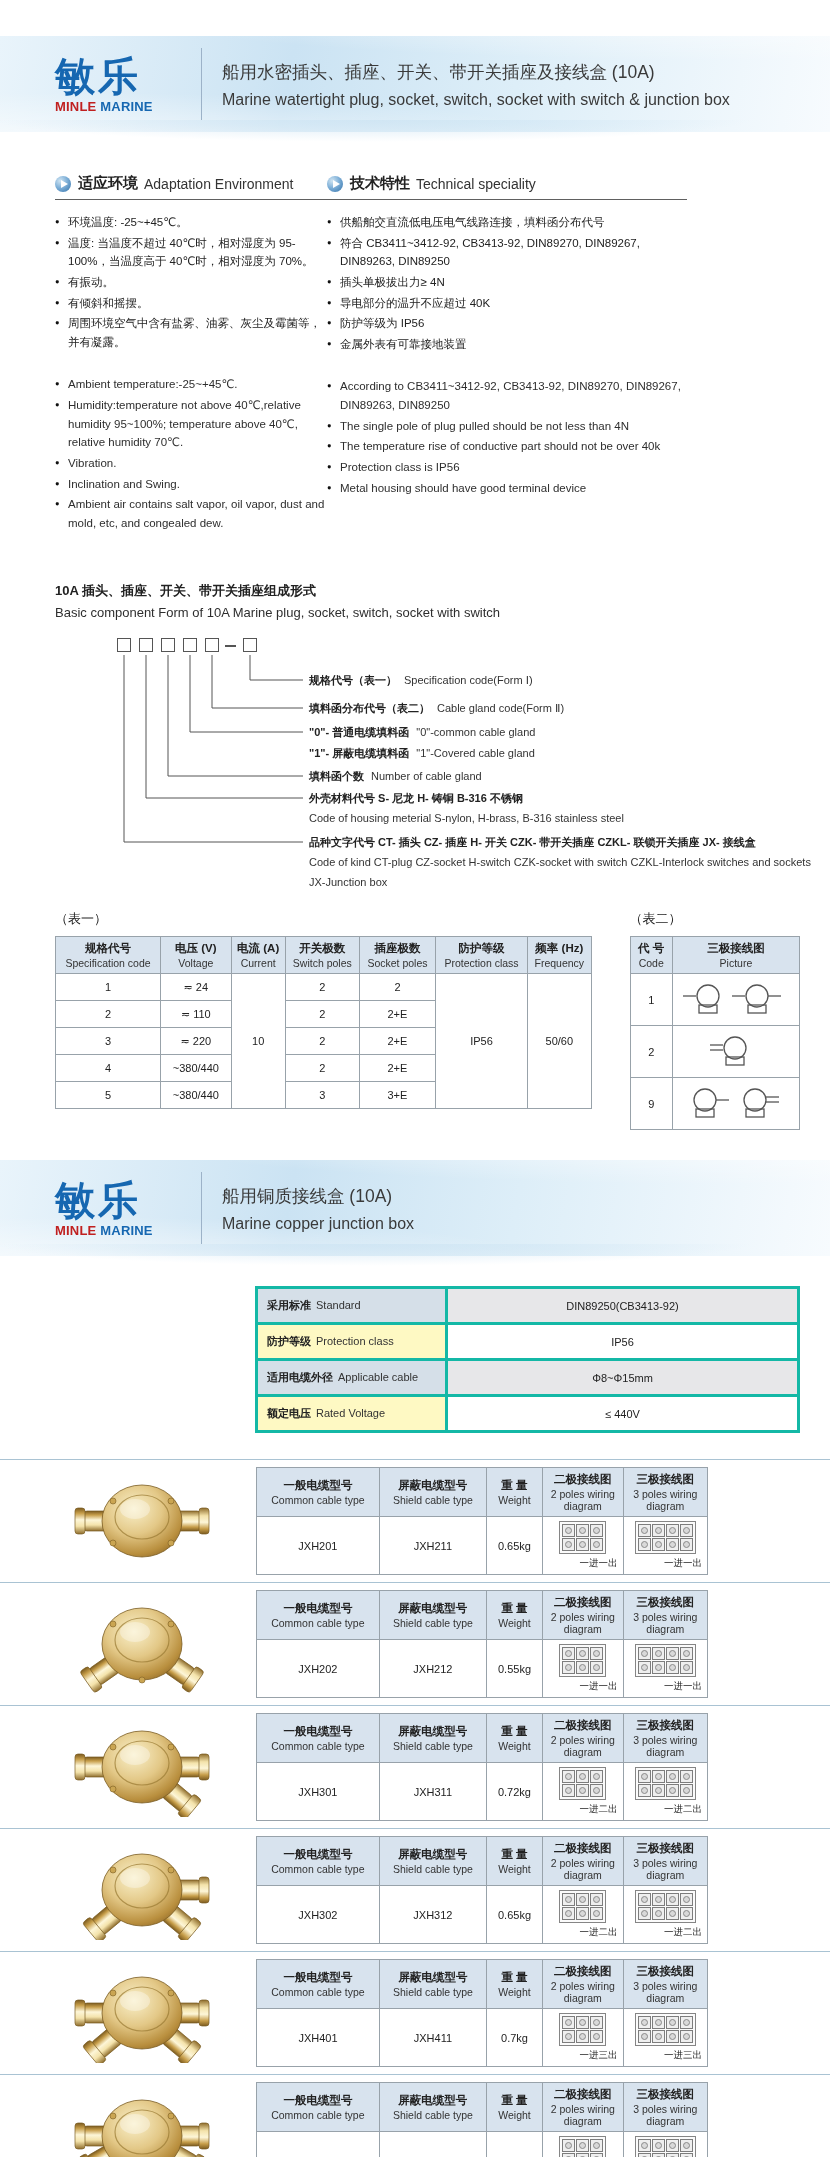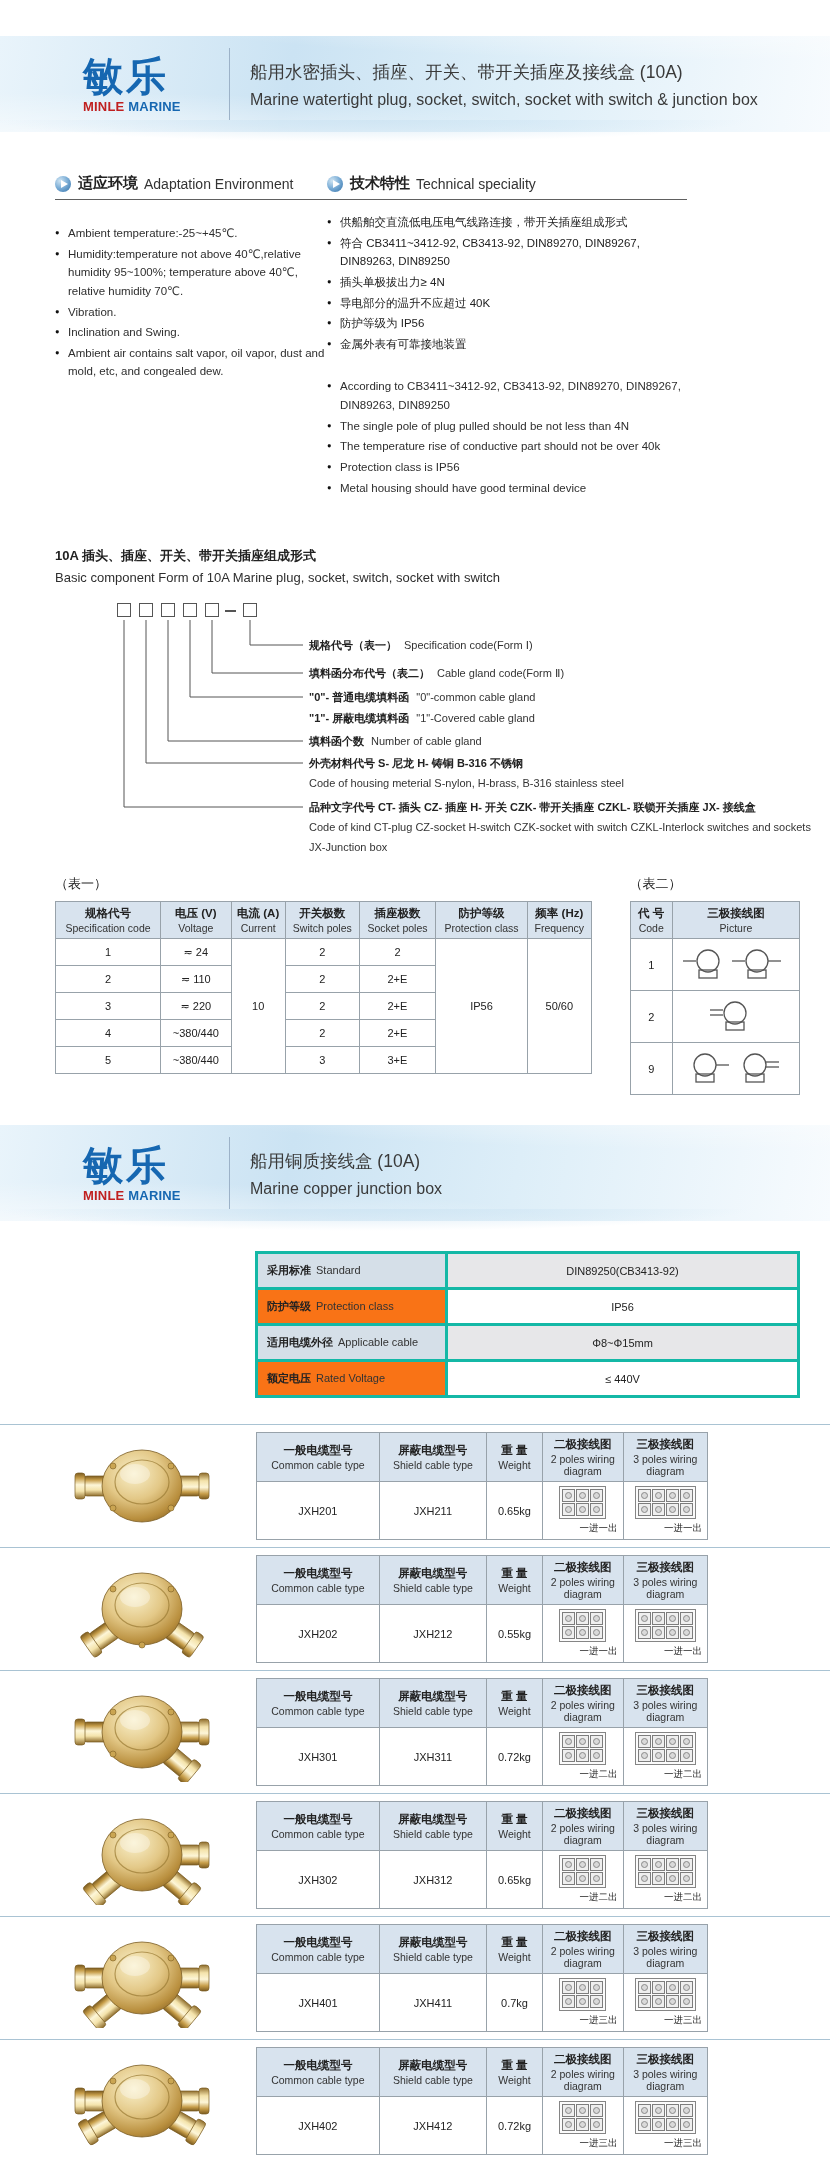--- a/index.html
+++ b/index.html
@@ -13,21 +13,20 @@
   .page { width: 830px; min-height: 2157px; background:#fff; padding-top: 36px; }
 
   
   .band {
     position: relative;
     height: 96px;
     background:
       radial-gradient(120% 130% at 10% 130%, rgba(255,255,255,.95) 0%, rgba(255,255,255,0) 55%),
       radial-gradient(150% 120% at 90% -40%, rgba(255,255,255,.9) 0%, rgba(255,255,255,0) 55%),
       linear-gradient(100deg, #e9f4fb 0%, #cbe3f3 35%, #ddeef8 62%, #f7fbfe 100%);
-    padding-left: 28px;
   }
   .band::after {
     content:""; position:absolute; left:0; right:0; bottom:-14px; height:26px;
     background: radial-gradient(65% 120% at 45% 0%, rgba(205,228,243,.75) 0%, rgba(255,255,255,0) 70%);
     pointer-events:none;
   }
   .band-inner { display:flex; align-items:center; height:100%; padding-left:55px; }
   .logo { width:132px; margin-right:14px; }
   .logo-cn { font-size:40px; font-weight:bold; color:#1667b1; letter-spacing:3px; line-height:1.05; }
   .logo-en { font-size:13px; font-weight:bold; color:#1667b1; letter-spacing:.2px; margin-top:2px; }
@@ -79,21 +78,21 @@
   .form1 { margin-right:38px; }
   .form2 td.pic-cell { height:52px; }
 
   
   .band2 { margin-top:30px; }
 
   
   .specs { margin:30px 30px 0 255px; }
   table.specs-t { border-collapse:collapse; width:545px; }
   table.specs-t td { border:3px solid #14b8a6; font-size:11px; height:36px; }
-  table.specs-t td.lbl { width:190px; text-align:left; padding-left:9px; background:#f97316; }
+  table.specs-t td.lbl { width:190px; text-align:left; padding-left:9px; background:#fef9c3; }
   table.specs-t td.lbl .cn { font-weight:bold; color:#222; }
   table.specs-t td.lbl .en { color:#333; margin-left:5px; }
   table.specs-t td.val { text-align:center; color:#222; }
   table.specs-t tr:nth-child(odd) td.val { background:#e7e7e9; }
   table.specs-t tr:nth-child(odd) td.lbl { background:#d5dfe8; }
 
   
   .prods { margin-top:26px; }
   .prod { display:flex; align-items:center; border-top:1px solid #a9c3d3; padding:7px 30px 7px 28px; }
   .prod:last-of-type { border-bottom:1px solid #a9c3d3; }
@@ -149,37 +148,44 @@
     </div>
   </div>
 
   <div class="cols">
     <div class="col-l">
       <div class="sec-h">
         <span class="play-icon"></span>
         <span class="sec-cn">适应环境</span>
         <span class="sec-en">Adaptation Environment</span>
       </div>
+      <ul class="bullets">
+        <li>环境温度: -25~+45℃。</li>
+        <li>温度: 当温度不超过 40℃时，相对湿度为 95-100%，当温度高于 40℃时，相对湿度为 70%。</li>
+        <li>有振动。</li>
+        <li>有倾斜和摇摆。</li>
+        <li>周围环境空气中含有盐雾、油雾、灰尘及霉菌等，并有凝露。</li>
+      </ul>
       <ul class="bullets en">
         <li>Ambient temperature:-25~+45℃.</li>
         <li>Humidity:temperature not above 40℃,relative humidity 95~100%; temperature above 40℃, relative humidity 70℃.</li>
         <li>Vibration.</li>
         <li>Inclination and Swing.</li>
         <li>Ambient air contains salt vapor, oil vapor, dust and mold, etc, and congealed dew.</li>
       </ul>
     </div>
 
     <div class="col-r">
       <div class="sec-h">
         <span class="play-icon"></span>
         <span class="sec-cn">技术特性</span>
         <span class="sec-en">Technical speciality</span>
       </div>
       <ul class="bullets">
-        <li>供船舶交直流低电压电气线路连接，带开关插座组成形式</li>
+        <li>供船舶交直流低电压电气线路连接，填料函分布代号</li>
         <li>符合 CB3411~3412-92, CB3413-92, DIN89270, DIN89267, DIN89263, DIN89250</li>
         <li>插头单极拔出力≥ 4N</li>
         <li>导电部分的温升不应超过 40K</li>
         <li>防护等级为 IP56</li>
         <li>金属外表有可靠接地装置</li>
       </ul>
       <ul class="bullets en">
         <li>According to CB3411~3412-92, CB3413-92, DIN89270, DIN89267, DIN89263, DIN89250</li>
         <li>The single pole of plug pulled should be not less than 4N</li>
         <li>The temperature rise of conductive part should not be over 40k</li>

